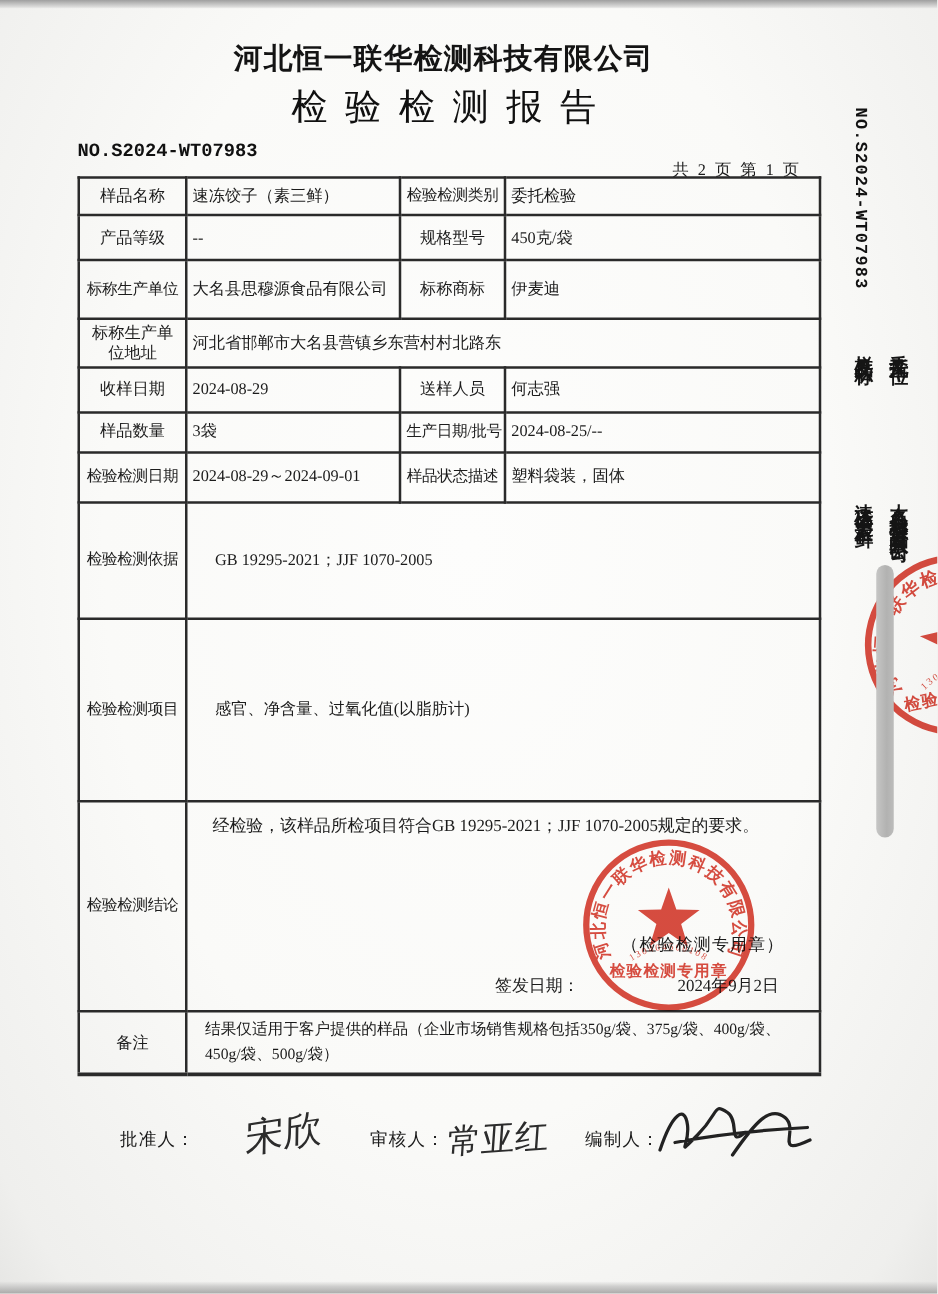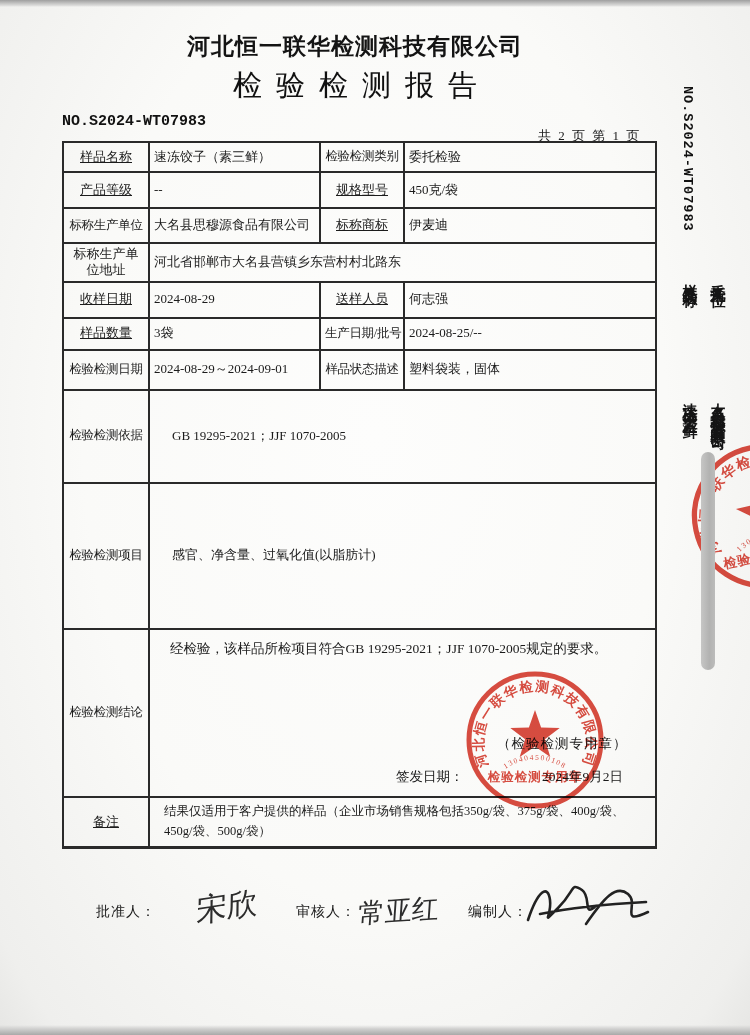--- a/index.html
+++ b/index.html
@@ -35,21 +35,21 @@
   table.report{
     position:absolute;left:62px;top:141px;width:593px;
     border-collapse:collapse;table-layout:fixed;
   }
   table.report td{
     border:2px solid #2a2a2a;padding:2px 4px;vertical-align:middle;
     font-size:13px;line-height:1.25;overflow:hidden;
   }
   table.report tr.last td{border-bottom-width:3px;}
   td.lab{text-align:center;padding:2px 2px;color:#1c1c1c;}
-  td.lab.nw{white-space:nowrap;text-decoration:underline;}
+  td.lab.nw{white-space:nowrap;}
   td.lab.sm{font-size:12.5px;white-space:nowrap;letter-spacing:-0.3px;}
   td.val{text-align:left;padding-left:9px;font-size:13.5px;}
   td.val.indent{padding-left:22px;}
   td.cell-conclusion{position:relative;padding:0;}
   .concl-statement{position:absolute;left:20px;top:11px;width:480px;font-size:13.5px;}
   .concl-sealnote{position:absolute;left:347px;top:106px;font-size:13.5px;letter-spacing:1px;}
   .concl-issue-label{position:absolute;left:246px;top:139px;font-size:13.5px;}
   .concl-issue-date{position:absolute;left:364px;top:139px;font-size:13.5px;margin-left:28px;}
   td.val.remark{font-size:12.5px;line-height:1.55;padding:4px 12px 4px 14px;}
   .sign-row{position:absolute;left:0;top:0;width:750px;height:0;}
@@ -107,21 +107,21 @@
       <td class="val">速冻饺子（素三鲜）</td>
       <td class="lab sm">检验检测类别</td>
       <td class="val">委托检验</td>
     </tr>
     <tr style="height:36px">
       <td class="lab nw">产品等级</td>
       <td class="val">--</td>
       <td class="lab nw">规格型号</td>
       <td class="val">450克/袋</td>
     </tr>
-    <tr style="height:35px">
+    <tr style="height:47px">
       <td class="lab sm">标称生产单位</td>
       <td class="val">大名县思穆源食品有限公司</td>
       <td class="lab nw">标称商标</td>
       <td class="val">伊麦迪</td>
     </tr>
     <tr style="height:36px">
       <td class="lab">标称生产单位地址</td>
       <td class="val" colspan="3">河北省邯郸市大名县营镇乡东营村村北路东</td>
     </tr>
     <tr style="height:36px">

